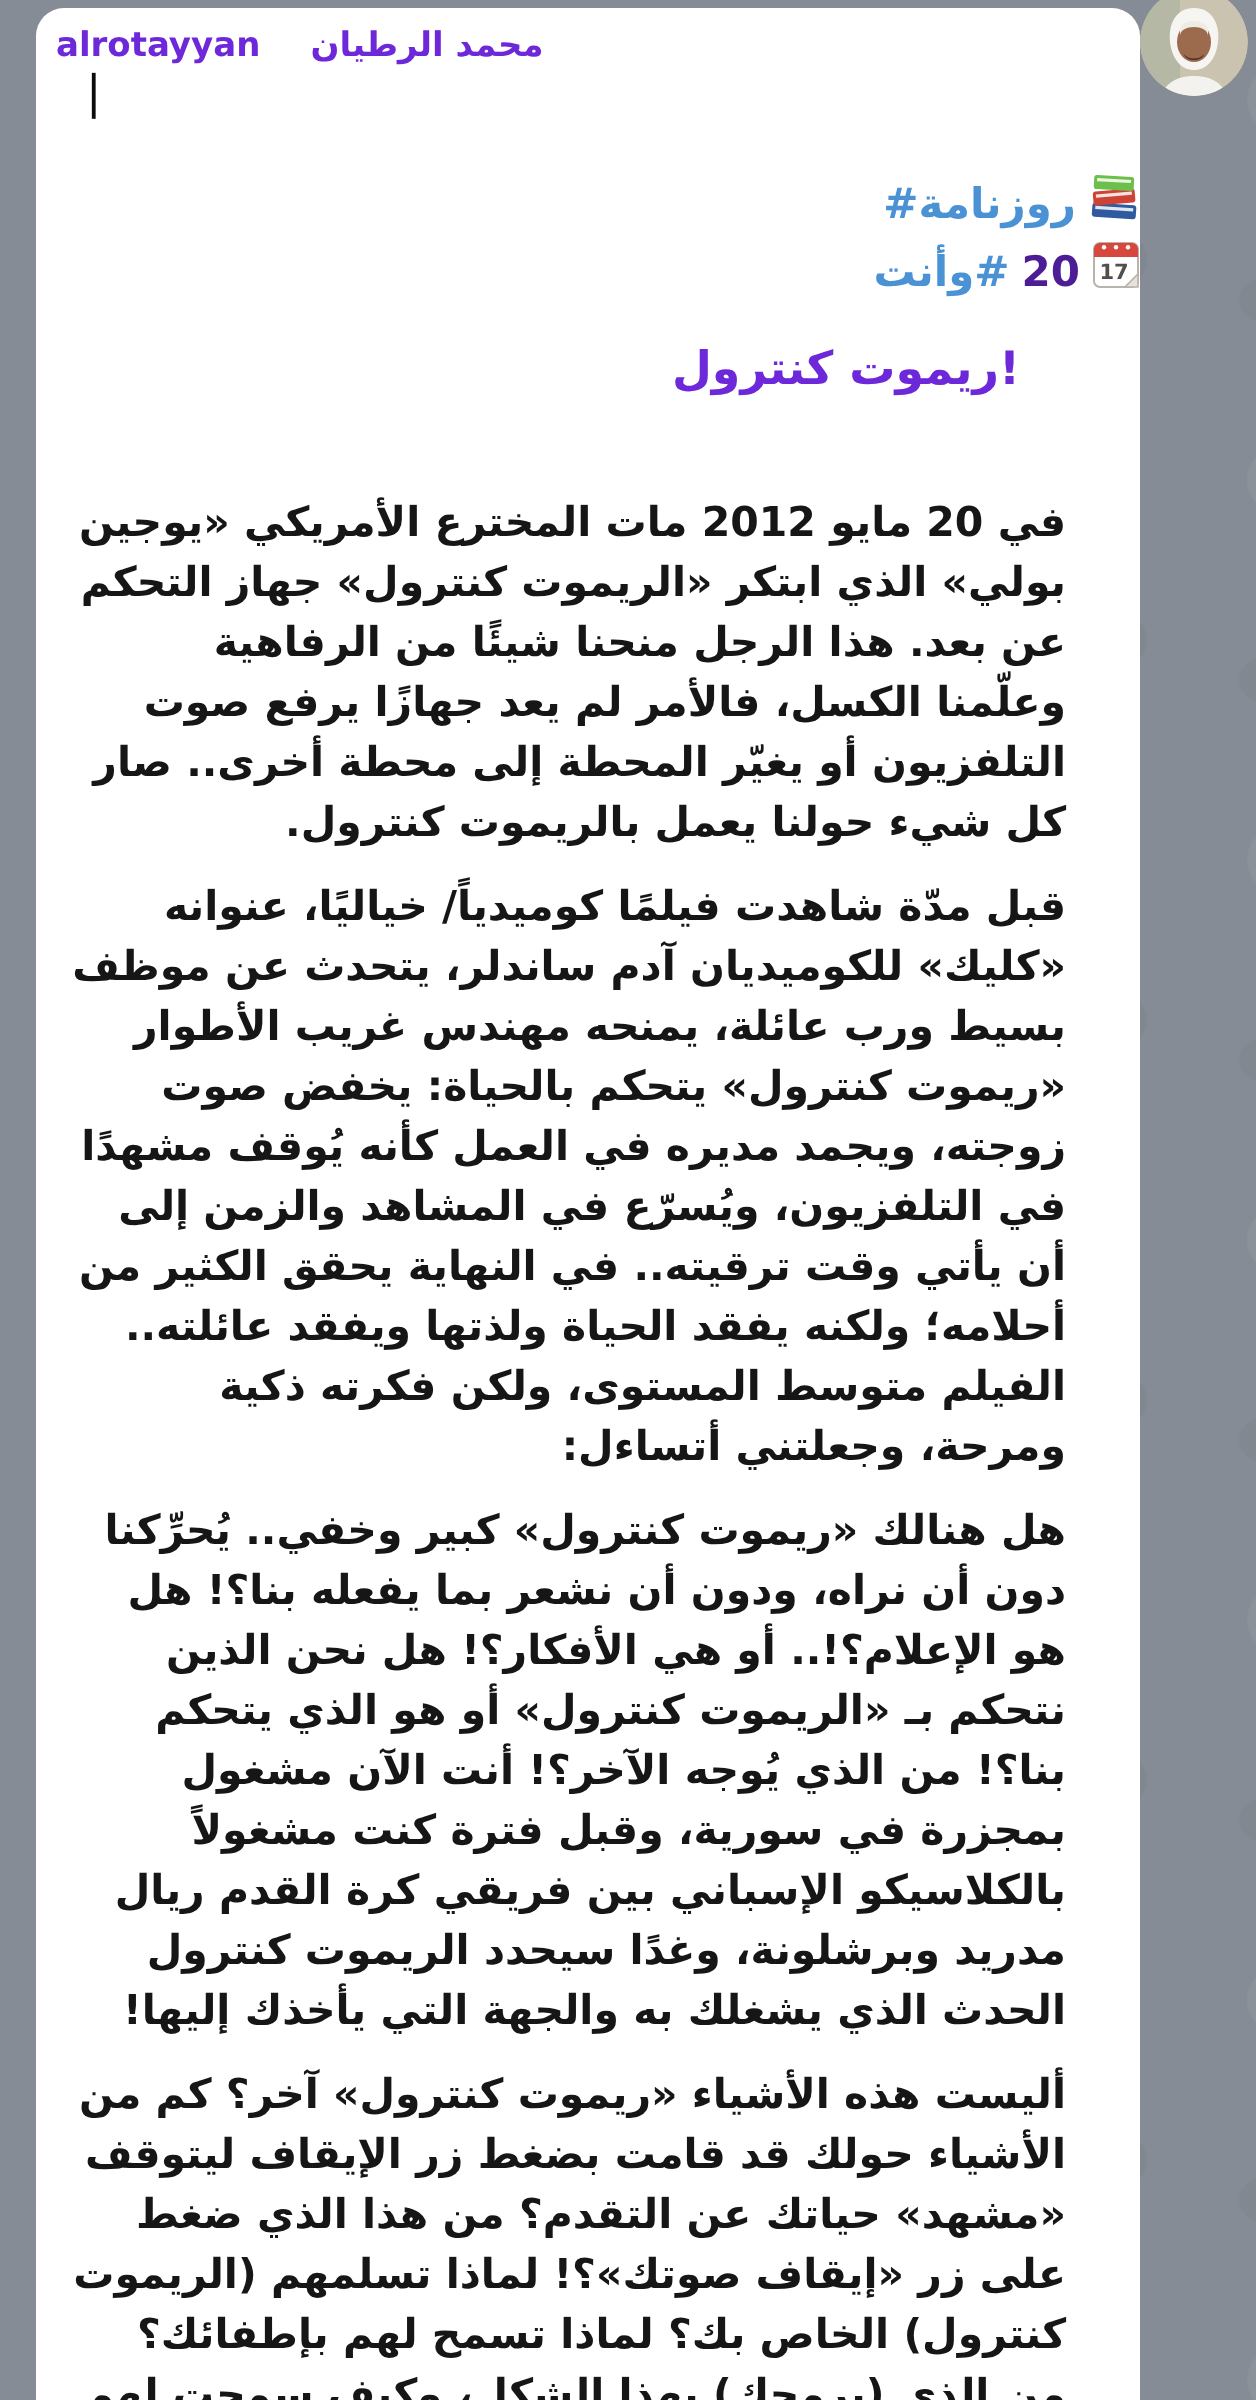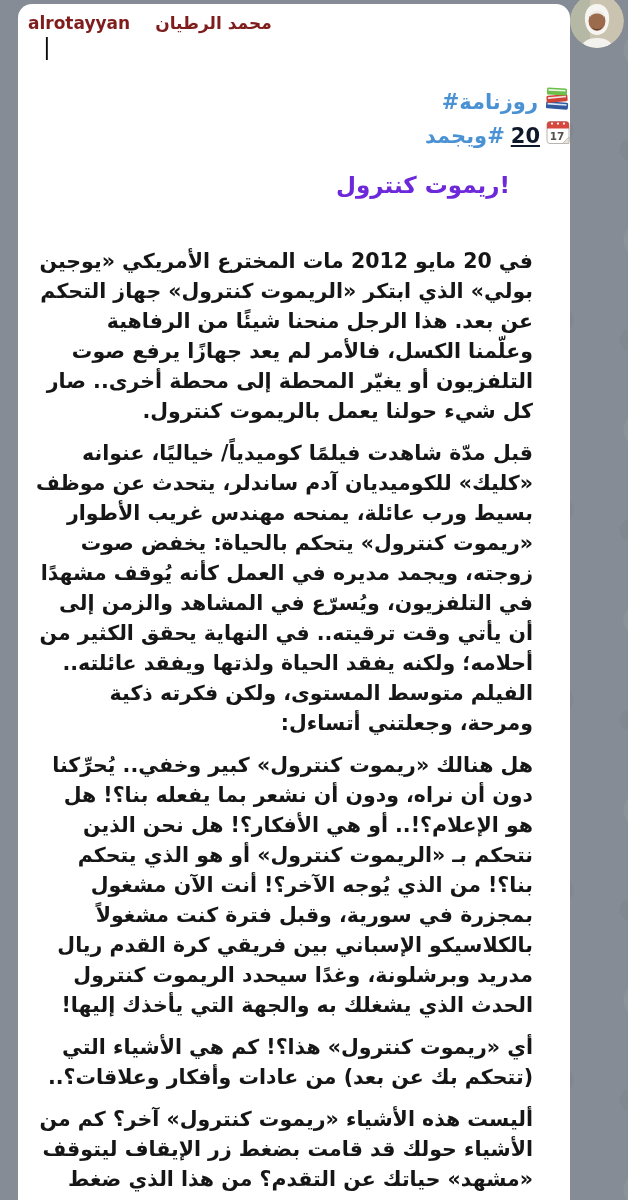--- a/index.html
+++ b/index.html
@@ -14,37 +14,37 @@
     font-family:"DejaVu Sans","Liberation Sans",sans-serif;
   }
   .bubble{
     position:absolute;left:18px;top:4px;width:552px;height:1210px;
     background:#ffffff;border-radius:14px 14px 0 0;
     box-sizing:border-box;
   }
   .header{
     padding:9px 14px 0 10px;
     display:flex;align-items:baseline;gap:7px;
-    font-size:17px;font-weight:bold;color:#7f1d1d;
+    font-size:17px;font-weight:bold;color:#6d28d9;
     direction:ltr;
   }
   .cursor-row{
     padding-left:25px;margin-top:1px;height:26px;
     font-size:23px;font-weight:400;color:#0c0c0c;line-height:26px;
   }
   .hashtags{
     margin-top:26px;
     font-size:21px;font-weight:600;color:#4a92d4;
     line-height:29px;
   }
   .hashtag-line{
     display:flex;justify-content:flex-end;align-items:center;
     gap:6px;direction:ltr;
   }
-  .hashtag-line .num{color:#0f172a;text-decoration:underline;}
+  .hashtag-line .num{color:#4c1d95;}
   .rtl-isolate{direction:rtl;unicode-bidi:isolate;margin-left:18px;}
   .emoji{display:inline-block;vertical-align:middle;}
   .post-title{
     margin-top:19px;
     text-align:right;padding-right:60px;
     font-size:23px;font-weight:bold;color:#6d28d9;
   }
   .post-body{
     margin-top:48px;
     padding:0 25px 0 5px;
@@ -87,21 +87,21 @@
             <rect x="4" y="10.5" width="18" height="1.6" fill="#ffffff" opacity="0.85"></rect>
           </g>
           <g transform="rotate(3 13 5)">
             <rect x="3" y="2" width="20" height="7" rx="1.5" fill="#6cbf4a"></rect>
             <rect x="4.5" y="3.5" width="17" height="1.6" fill="#ffffff" opacity="0.85"></rect>
           </g>
         </svg>
       </span>
     </div>
     <div class="hashtag-line">
-      <span class="rtl-isolate">#ويجمد</span>
+      <span class="rtl-isolate">#وأنت</span>
       <span class="num">20</span>
       <span class="emoji">
         <svg width="24" height="26" viewBox="0 0 24 26">
           <rect x="1" y="2.5" width="22" height="22" rx="3" fill="#ffffff" stroke="#b9b3ab" stroke-width="1"></rect>
           <path d="M1 5.5 a3 3 0 0 1 3-3 h16 a3 3 0 0 1 3 3 v4 h-22 z" fill="#d6473d"></path>
           <circle cx="6" cy="4.6" r="1.1" fill="#ffffff"></circle>
           <circle cx="12" cy="4.6" r="1.1" fill="#ffffff"></circle>
           <circle cx="18" cy="4.6" r="1.1" fill="#ffffff"></circle>
           <text x="11" y="20.5" text-anchor="middle" font-size="10.5" font-weight="bold" fill="#53504b">17</text>
           <path d="M23 18 L23 24.5 L16.5 24.5 Z" fill="#e7e3dc" stroke="#b9b3ab" stroke-width="0.8"></path>
@@ -109,21 +109,20 @@
       </span>
     </div>
   </div>
 
   <div class="post-title">ريموت كنترول!</div>
 
   <div class="post-body">
     <p>في 20 مايو 2012 مات المخترع الأمريكي «يوجين بولي» الذي ابتكر «الريموت كنترول» جهاز التحكم عن بعد. هذا الرجل منحنا شيئًا من الرفاهية وعلّمنا الكسل، فالأمر لم يعد جهازًا يرفع صوت التلفزيون أو يغيّر المحطة إلى محطة أخرى.. صار كل شيء حولنا يعمل بالريموت كنترول.</p>
     <p>قبل مدّة شاهدت فيلمًا كوميدياً/ خياليًا، عنوانه «كليك» للكوميديان آدم ساندلر، يتحدث عن موظف بسيط ورب عائلة، يمنحه مهندس غريب الأطوار «ريموت كنترول» يتحكم بالحياة: يخفض صوت زوجته، ويجمد مديره في العمل كأنه يُوقف مشهدًا في التلفزيون، ويُسرّع في المشاهد والزمن إلى أن يأتي وقت ترقيته.. في النهاية يحقق الكثير من أحلامه؛ ولكنه يفقد الحياة ولذتها ويفقد عائلته.. الفيلم متوسط المستوى، ولكن فكرته ذكية ومرحة، وجعلتني أتساءل:</p>
     <p>هل هنالك «ريموت كنترول» كبير وخفي.. يُحرِّكنا دون أن نراه، ودون أن نشعر بما يفعله بنا؟! هل هو الإعلام؟!.. أو هي الأفكار؟! هل نحن الذين نتحكم بـ «الريموت كنترول» أو هو الذي يتحكم بنا؟! من الذي يُوجه الآخر؟! أنت الآن مشغول بمجزرة في سورية، وقبل فترة كنت مشغولاً بالكلاسيكو الإسباني بين فريقي كرة القدم ريال مدريد وبرشلونة، وغدًا سيحدد الريموت كنترول الحدث الذي يشغلك به والجهة التي يأخذك إليها!</p>
-    <p>أي «ريموت كنترول» هذا؟! كم هي الأشياء التي (تتحكم بك عن بعد) من عادات وأفكار وعلاقات؟..</p>
     <p>أليست هذه الأشياء «ريموت كنترول» آخر؟ كم من الأشياء حولك قد قامت بضغط زر الإيقاف ليتوقف «مشهد» حياتك عن التقدم؟ من هذا الذي ضغط على زر «إيقاف صوتك»؟! لماذا تسلمهم (الريموت كنترول) الخاص بك؟ لماذا تسمح لهم بإطفائك؟ من الذي (برمجك) بهذا الشكل، وكيف سمحت لهم بهذا الأمر؟ صدقني، لن يحدث معك مثلما حدث مع «آدم ساندلر» ويأتيك مهندس غريب الأطوار ليمنحك «ريموت كنترول» خيالي يجعل الحياة أجمل وأسهل.. أنت وحدك من بإمكانه أن يبتكر «الريموت كنترول» الخاص بك، وأول خطوة لفعل هذا:</p>
 
   </div>
 
 </div>
 
 <div class="avatar">
   <svg width="54" height="54" viewBox="0 0 54 54">
     <defs>
       <clipPath id="avclip">

